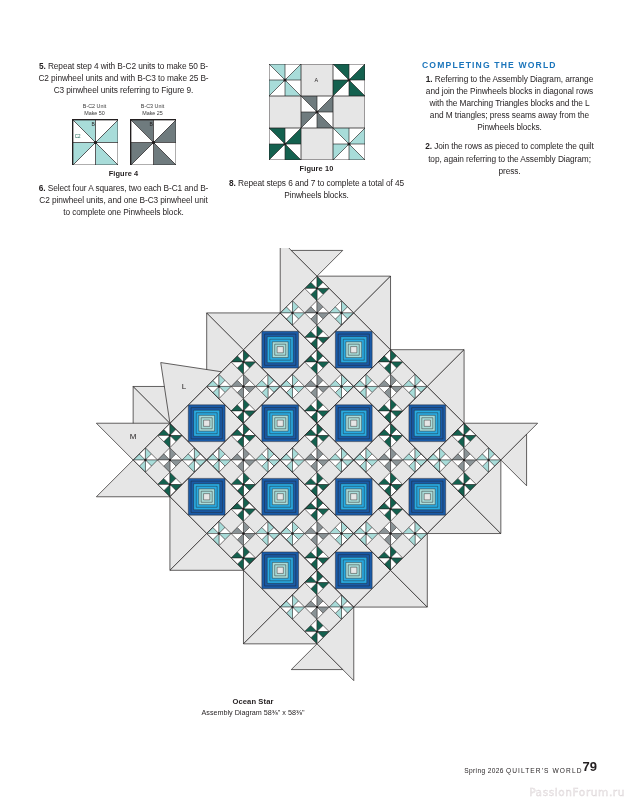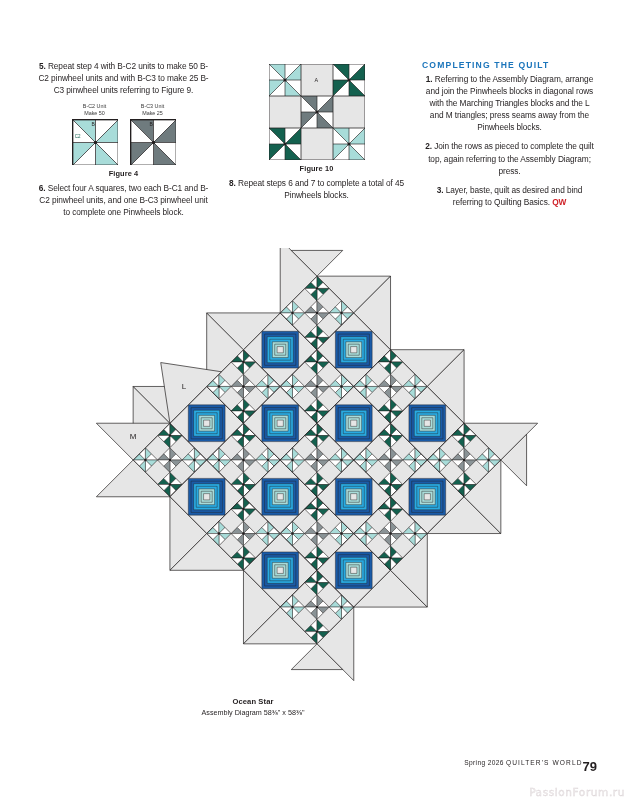--- a/index.html
+++ b/index.html
@@ -48,21 +48,21 @@
   .quiltwrap {
     position:absolute; left:36px; top:248px; width:562px; height:450px;
   }
   .quiltcap { position:absolute; left:0; top:697px; width:506px; text-align:center; }
   .quiltcap .t1 { font-size:7.6px; font-weight:bold; letter-spacing:.1px; }
   .quiltcap .t2 { font-size:7.2px; margin-top:1.5px; }
 
   
   .footer {
     position:absolute; right:36px; bottom:26px;
-    display:flex; align-items:flex-start; gap:0;margin-top:48px;
+    display:flex; align-items:flex-end; gap:0;margin-top:48px;
   }
   .footer .txt { font-size:6.6px; letter-spacing:.35px; }
   .footer .txt .cap { letter-spacing:1.1px; }
   .footer .pg { font-size:13px; font-weight:bold; }
 
   .watermark {
     position:absolute; right:8px; bottom:2px;
     font-size:10.5px; letter-spacing:.6px;
     color:#f2eff0;
     -webkit-text-stroke:0.4px #ddd6d8;
@@ -248,24 +248,23 @@
             <text x="142" y="57" font-size="17" font-family="Liberation Sans, sans-serif" fill="#231f20">A</text>
           </svg>
         </div>
         <div class="figcap">Figure 10</div>
       </div>
 
       <p><b>8.</b><span> Repeat steps 6 and 7 to complete a total of 45 Pinwheels blocks.</span></p>
     </div>
 
     <div class="col">
-      <div class="sechead">COMPLETING THE QUILT</div>
+      <div class="sechead">COMPLETING THE WORLD</div>
       <p><b>1.</b><span> Referring to the Assembly Diagram, arrange and join the Pinwheels blocks in diagonal rows with the Marching Triangles blocks and the L and M triangles; press seams away from the Pinwheels blocks.</span></p>
       <p><b>2.</b><span> Join the rows as pieced to complete the quilt top, again referring to the Assembly Diagram; press.</span></p>
-      <p><b>3.</b><span> Layer, baste, quilt as desired and bind referring to Quilting Basics. </span><span class="qw">QW</span></p>
     </div>
   </div>
 
   <div class="quiltwrap">
     <svg id="quilt-svg" width="562" height="450" viewBox="0 0 562 450">
         <polygon points="97.15,212.00 281.00,28.15 464.85,212.00 281.00,395.85" fill="#e6e6e6" stroke="#231f20" stroke-width="0.7" stroke-linejoin="miter"></polygon>
         <polygon points="97.15,212.00 103.28,205.87 109.41,212.00" fill="#a8dcd9" stroke="#231f20" stroke-width="0.45" stroke-linejoin="miter"></polygon>
         <polygon points="103.28,205.87 109.41,199.74 109.41,212.00" fill="#ffffff" stroke="#231f20" stroke-width="0.45" stroke-linejoin="miter"></polygon>
         <polygon points="109.41,199.74 115.54,205.87 109.41,212.00" fill="#a8dcd9" stroke="#231f20" stroke-width="0.45" stroke-linejoin="miter"></polygon>
         <polygon points="115.54,205.87 121.67,212.00 109.41,212.00" fill="#ffffff" stroke="#231f20" stroke-width="0.45" stroke-linejoin="miter"></polygon>

